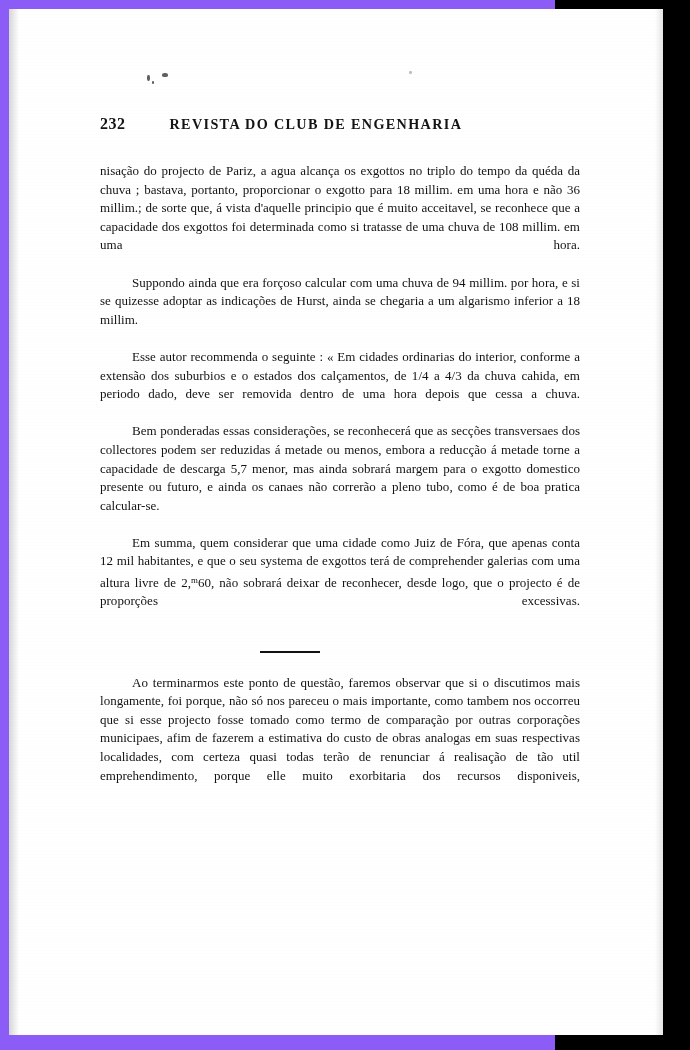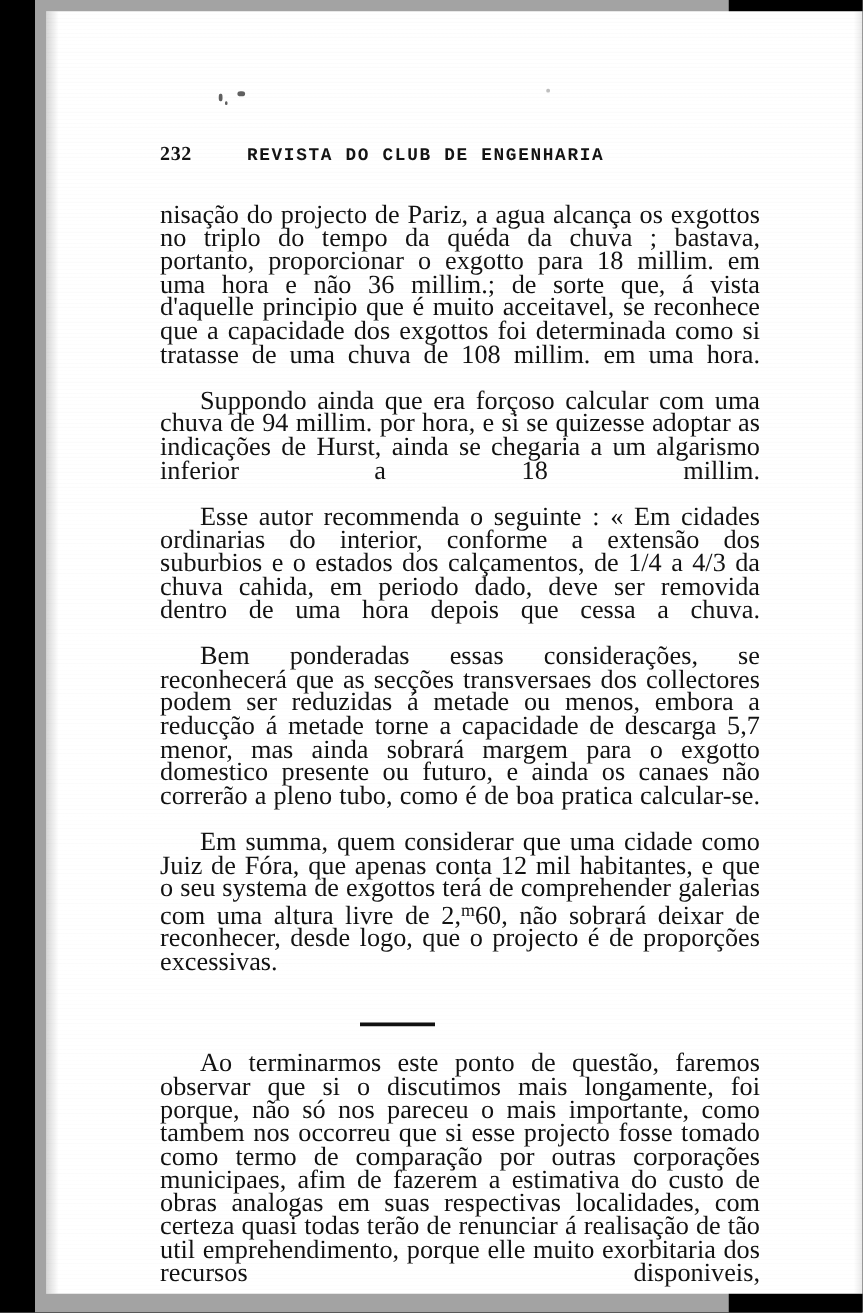--- a/index.html
+++ b/index.html
@@ -14,23 +14,22 @@
     height: 1050px;
     overflow: hidden;
     font-family: "Liberation Serif", "DejaVu Serif", serif;
   }
 
   
   .scan-frame {
     position: relative;
     width: 555px;
     height: 1050px;
-    background: #a3a3a3;
+    background: #8b5cf6;
     box-sizing: border-box;
-    margin-left: 28px;
   }
 
   
   .page-sheet {
     position: absolute;
     left: 9px;
     top: 9px;
     width: 654px;
     height: 1026px;
     background: #ffffff;
@@ -83,35 +82,34 @@
     font-weight: bold;
     font-size: 16px;
     letter-spacing: 0.5px;
     margin-right: 44px;
   }
 
   .head-title {
     font-weight: bold;
     font-size: 14.2px;
     letter-spacing: 1.35px;
-    font-family: Liberation Mono, monospace;
   }
 
   .body-text {
     position: absolute;
     left: 91px;
     top: 153px;
     width: 480px;
     color: #121212;
   }
 
   p.para {
     margin: 0;
     padding: 0;
-    font-size: 21px;
+    font-size: 13px;
     line-height: 18.6px;
     text-align: justify;
     text-indent: 32px;
     letter-spacing: 0.02px;
     word-spacing: 0.2px;
     color: #121212;
     hyphens: none;
   }
 
   p.para.no-indent {

